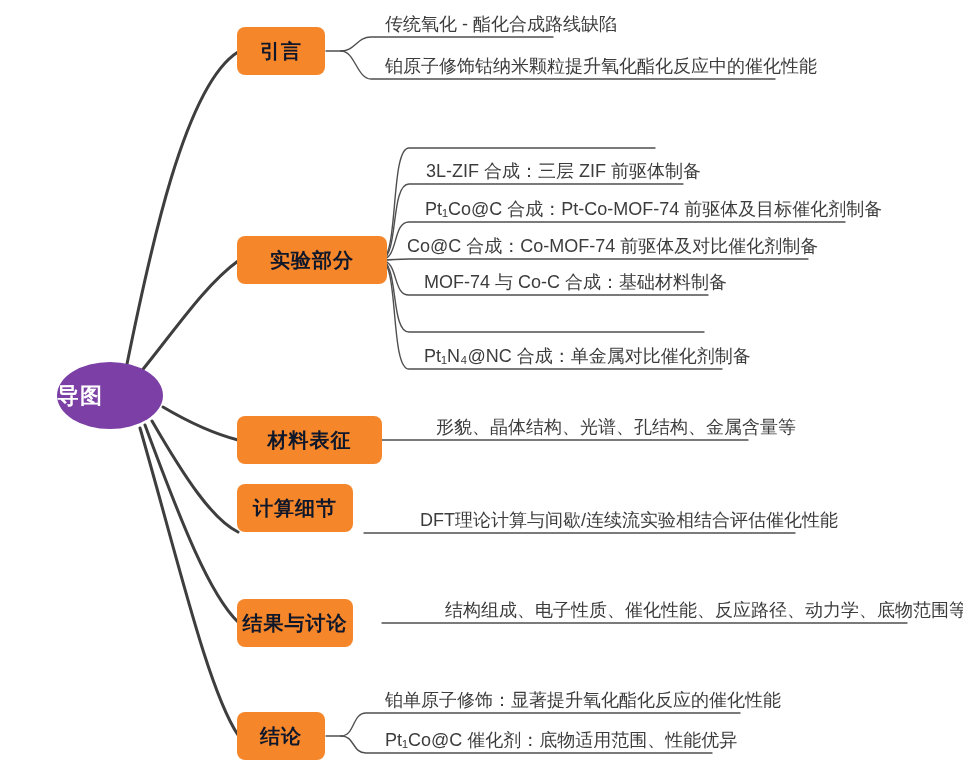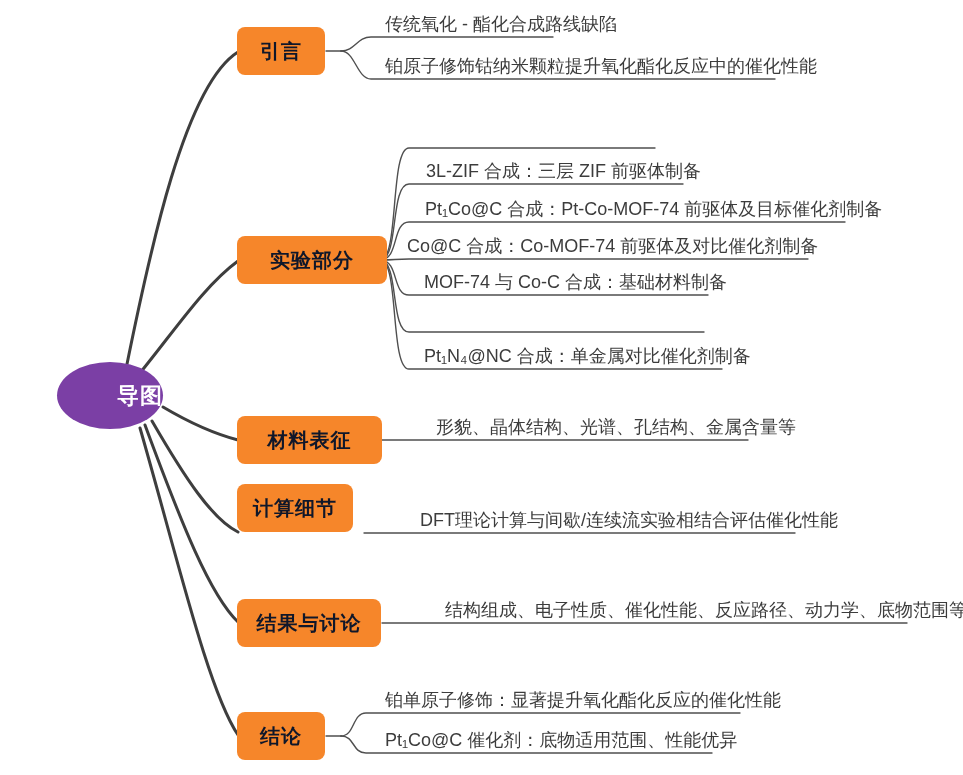--- a/index.html
+++ b/index.html
@@ -5,21 +5,21 @@
   html,body{margin:0;padding:0;}
   body{
     width:963px;height:775px;position:relative;background:#ffffff;overflow:hidden;
     font-family:"Liberation Sans","DejaVu Sans",sans-serif;
   }
   #canvas{position:absolute;left:0;top:0;width:963px;height:775px;}
   svg.lines{position:absolute;left:0;top:0;}
   .root-node{
     position:absolute;left:57px;top:362px;width:106px;height:67px;
     background:var(--root-bg,#7B3FA5);border-radius:50% / 50%;
-    display:flex;align-items:center;justify-content:flex-end;
+    display:flex;align-items:center;justify-content:flex-start;
     color:#ffffff;font-size:22px;font-weight:bold;letter-spacing:1px;
   }
   .branch-node{
     position:absolute;height:48px;background:var(--branch-bg,#F6862A);
     border-radius:8px;display:flex;align-items:center;justify-content:center;
     color:#0f172a;font-size:20px;font-weight:bold;letter-spacing:1px;
   }
   .leaf-text{
     position:absolute;font-size:18px;color:var(--leaf-text,#3C3C3C);
     white-space:nowrap;line-height:20px;
@@ -74,21 +74,21 @@
   </div>
   <div class="branch-node" style="left:237px;top:236px;width:150px;">
     <span>实验部分</span>
   </div>
   <div class="branch-node" style="left:237px;top:416px;width:145px;">
     <span>材料表征</span>
   </div>
   <div class="branch-node" style="left:237px;top:484px;width:116px;">
     <span>计算细节</span>
   </div>
-  <div class="branch-node" style="left:237px;top:599px;width:144px;">
+  <div class="branch-node" style="left:237px;top:599px;width:116px;">
     <span>结果与讨论</span>
   </div>
   <div class="branch-node" style="left:237px;top:712px;width:88px;">
     <span>结论</span>
   </div>
 
   <div class="leaf-text" style="left:385px;top:14px;">传统氧化 - 酯化合成路线缺陷</div>
   <div class="leaf-text" style="left:385px;top:56px;">铂原子修饰钴纳米颗粒提升氧化酯化反应中的催化性能</div>
 
   <div class="leaf-text" style="left:426px;top:161px;">3L-ZIF 合成：三层 ZIF 前驱体制备</div>

